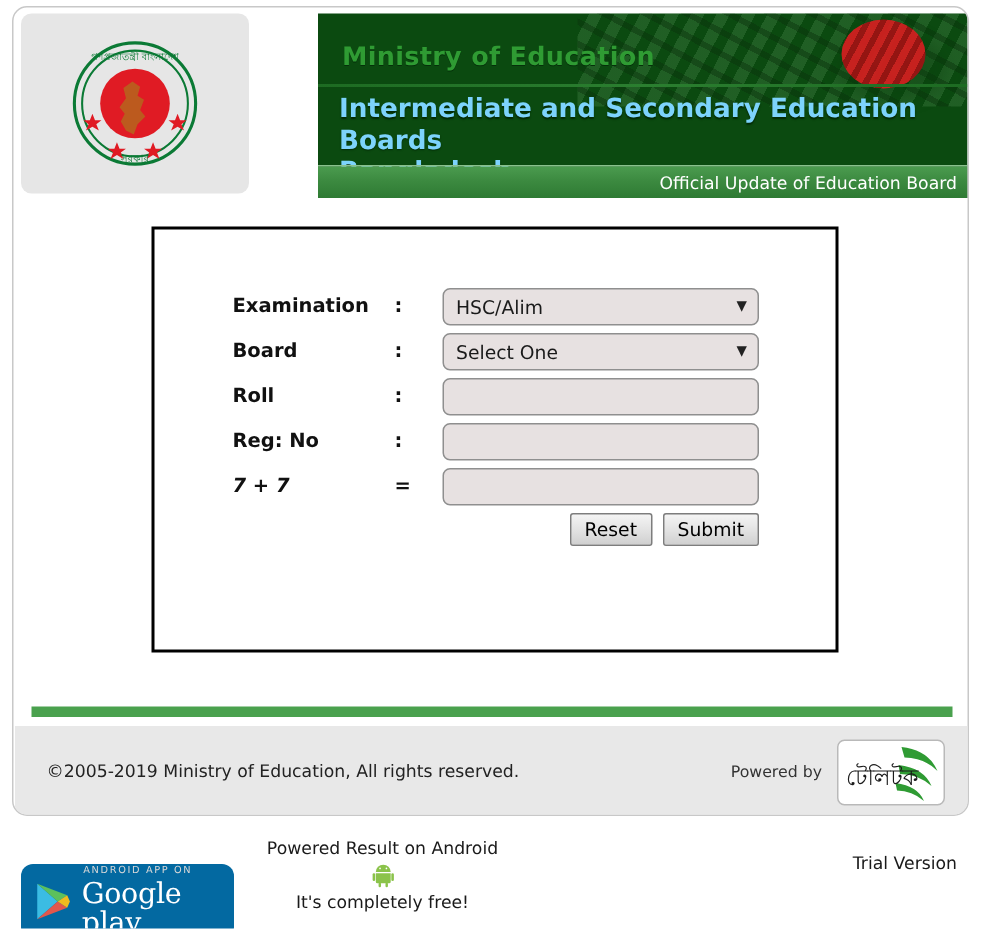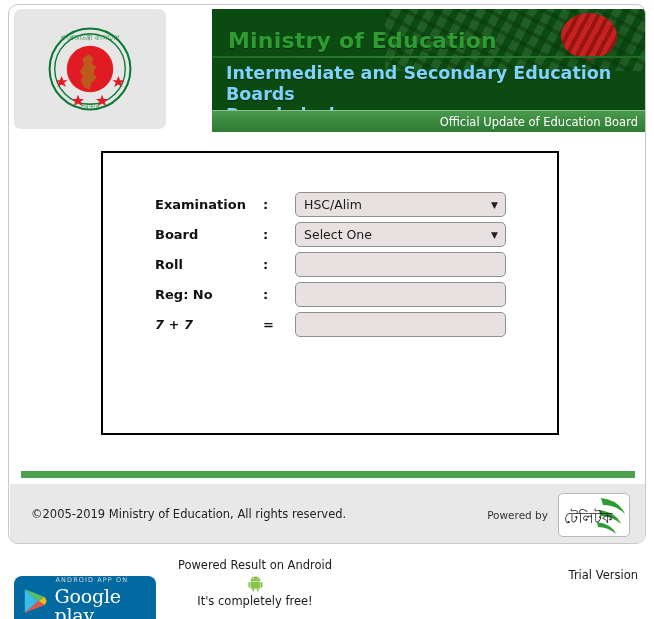--- a/index.html
+++ b/index.html
@@ -93,21 +93,21 @@
     right: 14px; top: 14px;
     width: 74px; height: 44px;
     border-radius: 50%;
     background: rgba(10,60,12,0.35);
     filter: blur(5px);
   }
   .ministry {
     position: absolute;
     left: 16px; top: 19px;
     color: #2f9b33;
-    font-size: 22px;
+    font-size: 17px;
     font-weight: bold;
     letter-spacing: .2px;
     text-shadow: 0 1px 0 #05300a;
     text-align: right;
   }
   .hdr-rule {
     position: absolute;
     left: 0; right: 0; top: 47px;
     height: 2px;
     background: linear-gradient(to right, #1d6b22, #2b7f30, #1d6b22);
@@ -377,20 +377,30 @@
             <div class="inp"></div>
           </td>
         </tr>
         <tr>
           <td class="lbl captcha">7 + 7</td>
           <td class="sep">=</td>
           <td class="fld">
             <div class="inp"></div>
           </td>
         </tr>
+        <tr>
+          <td></td>
+              <td></td>
+          <td class="btnrow">
+            <div class="btnwrap">
+              <button class="btn">Reset</button>
+              <button class="btn">Submit</button>
+            </div>
+          </td>
+        </tr>
       </tbody>
         </table>
     </div>
 
     <div class="greenbar"></div>
 
     <div class="footer">
       <div class="copyright">©2005-2019 Ministry of Education, All rights reserved.</div>
       <div class="poweredwrap">
         <span class="powered">Powered by</span>

